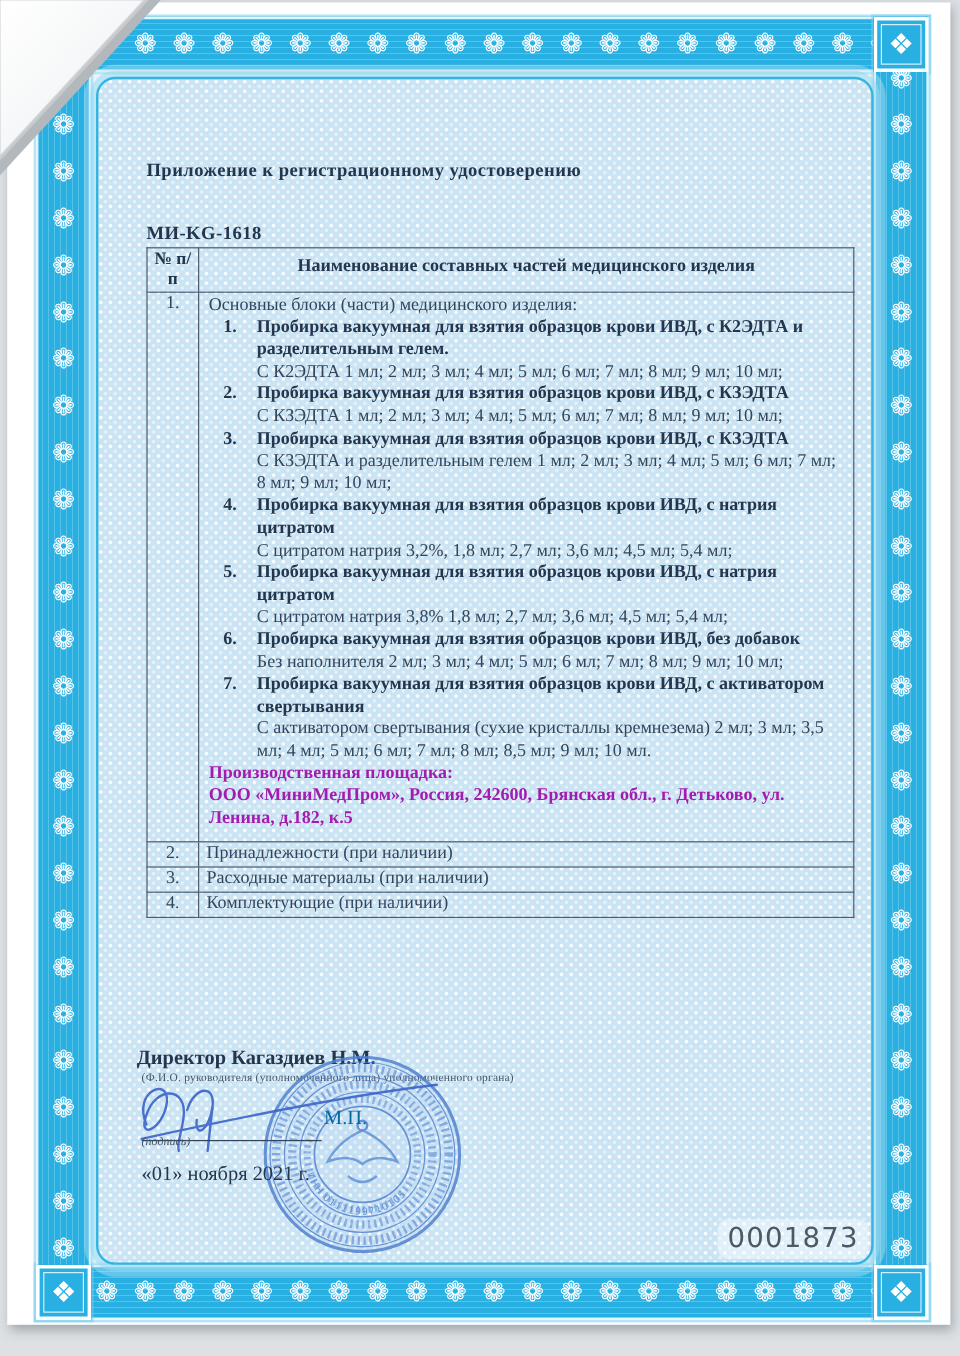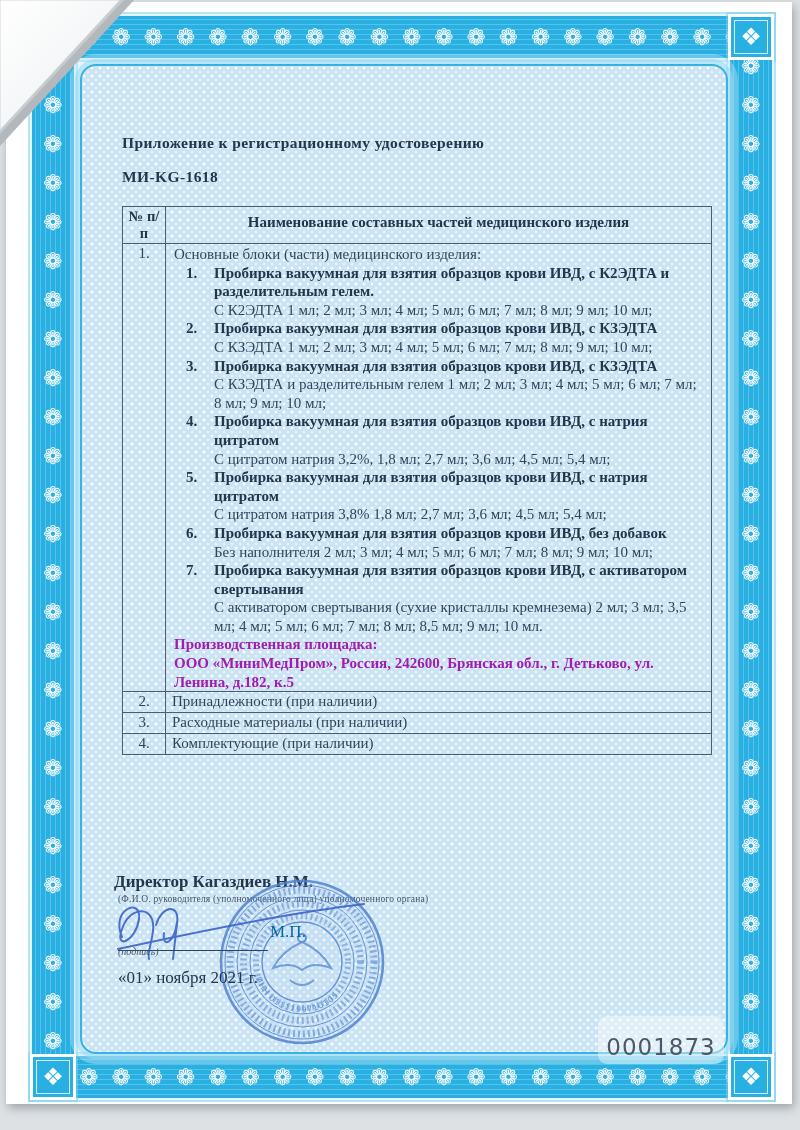--- a/index.html
+++ b/index.html
@@ -54,51 +54,51 @@
     background-image:
       radial-gradient(circle at 2px 2px, rgba(255,255,255,.95) 1.1px, transparent 1.8px),
       radial-gradient(circle at 6px 6px, rgba(255,255,255,.55) 1px, transparent 1.7px);
     background-size:8px 8px;
     box-shadow:0 0 0 5px rgba(150,216,240,.55), 0 0 0 10px rgba(195,232,248,.4);
   }
   
   .title-line{position:absolute;left:122px;width:590px;text-align:left;
     font-weight:bold;font-size:15.5px;letter-spacing:.4px;color:#24364d}
   #title1{top:134px}
-  #title2{top:168px}
+  #title2{top:186px}
 
   table.doc{
     position:absolute;left:122px;top:206px;width:590px;
     border-collapse:collapse;table-layout:fixed;
     font-size:15px;color:#33455c;
   }
   table.doc td,table.doc th{border:1.6px solid #4c5d72;vertical-align:top;}
   th.h-num{width:38px;font-weight:bold;font-size:14.5px;text-align:center;padding:1px 2px;color:#24364d}
   th.h-name{font-weight:bold;font-size:15px;text-align:center;padding:7px 8px;color:#24364d}
   td.c-num{text-align:center;padding-top:1px;font-size:15px}
-  td.c-body{padding:1px 4px 0 6px;line-height:18.6px}
+  td.c-body{padding:1px 4px 10px 6px;line-height:18.6px}
   .intro{margin:0 0 0 2px}
   ol.items{margin:0;padding:0;list-style:none}
   ol.items li{position:relative;padding-left:42px}
   .inum{position:absolute;left:14px;font-weight:bold;color:#24364d}
   .ititle{font-weight:bold;color:#24364d}
   .idetail{display:block}
   .prod-label,.prod-value{font-weight:bold;color:#a21caf;margin-left:2px}
   td.c-row{padding:0 6px;height:20px;line-height:18.5px;vertical-align:middle}
 
   .director{position:absolute;left:114px;top:872px;font-size:17px;font-weight:bold;color:#24364d}
   .dir-note{position:absolute;left:118px;top:894px;font-size:9.5px;color:#44566b;letter-spacing:.2px}
   .sig-line{position:absolute;left:118px;top:950px;width:150px;border-bottom:1.6px solid #33455c}
   .sign-label{position:absolute;left:118px;top:946px;font-size:10px;font-style:italic;color:#44566b}
   .mp{position:absolute;left:270px;top:922px;font-size:17px;color:#0369a1}
   .doc-date{position:absolute;left:118px;top:968px;font-size:17px;font-weight:normal;color:#24364d}
   .serial{
     position:absolute;left:598px;top:1016px;width:126px;text-align:center;
     font-family:"DejaVu Sans",sans-serif;font-size:23px;letter-spacing:1px;
-    color:#4d5866;background:rgba(255,255,255,.4);border-radius:9px;padding:18px 0 4px;
+    color:#4d5866;background:rgba(255,255,255,.4);border-radius:9px;padding:3px 0 4px;
   }
   .stamp{position:absolute;left:216px;top:876px;opacity:.82}
   .signature{position:absolute;left:102px;top:893px}
   .fold{position:absolute;left:0;top:0;z-index:5}
 </style>
 </head>
 <body>
 
 <div class="sheet"></div>
 

